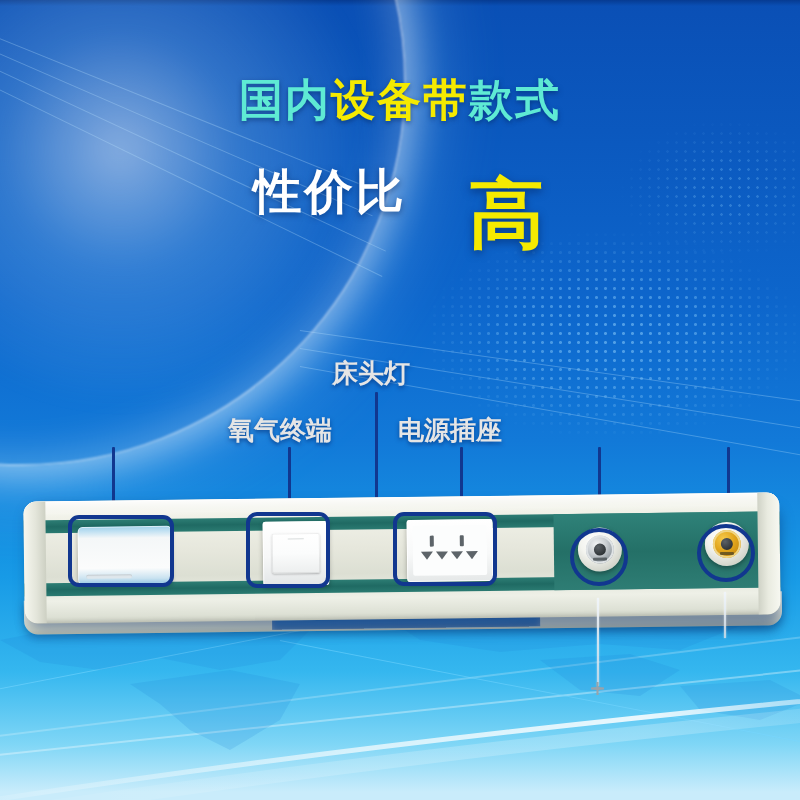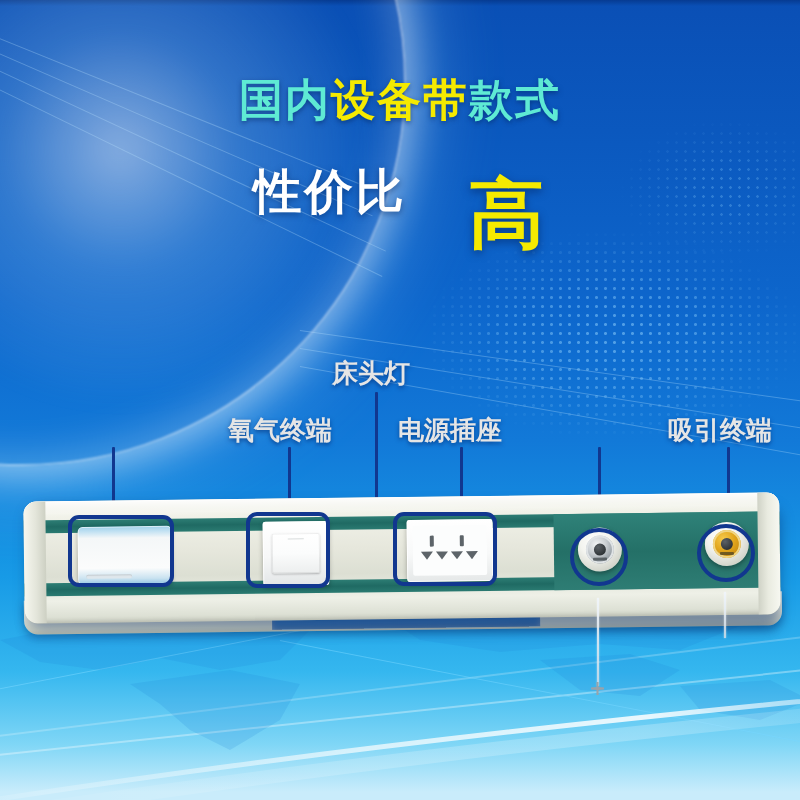--- a/index.html
+++ b/index.html
@@ -346,21 +346,20 @@
   <div class="leader" style="left:288px;top:447px;height:72px;"></div>
 
   <div class="callout" style="left:332px;top:356px;font-size:26px;">床头灯</div>
   <div class="leader" style="left:375px;top:392px;height:207px;"></div>
 
   <div class="callout" style="left:398px;top:413px;font-size:26px;">电源插座</div>
   <div class="leader" style="left:460px;top:447px;height:70px;"></div>
 
   <div class="leader" style="left:598px;top:447px;height:84px;"></div>
 
-  <div class="callout" style="left:668px;top:413px;font-size:26px;">吸引终端</div>
   <div class="leader" style="left:727px;top:447px;height:80px;"></div>
 
   <div class="rail"></div>
   <div class="diffuser"></div>
 
   <div class="panel-wrap">
     <div class="panel-shadow"></div>
 
     <div class="panel">
       <div class="panel-top-hl"></div>

